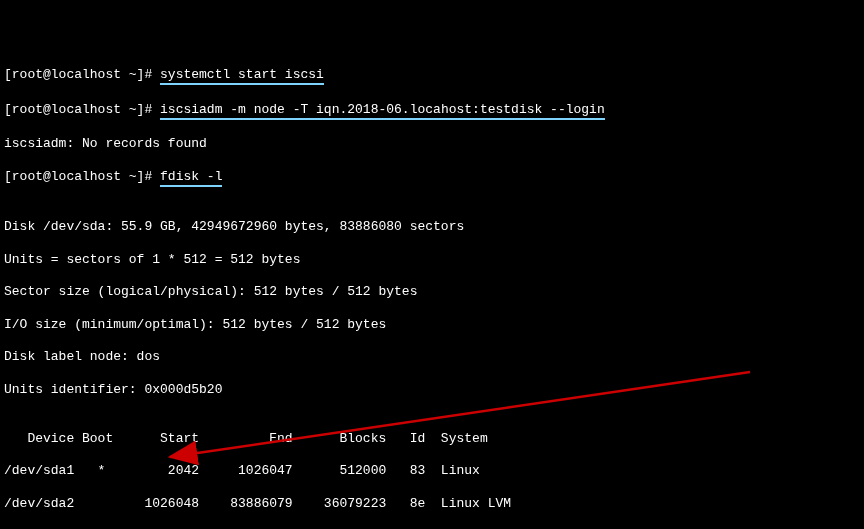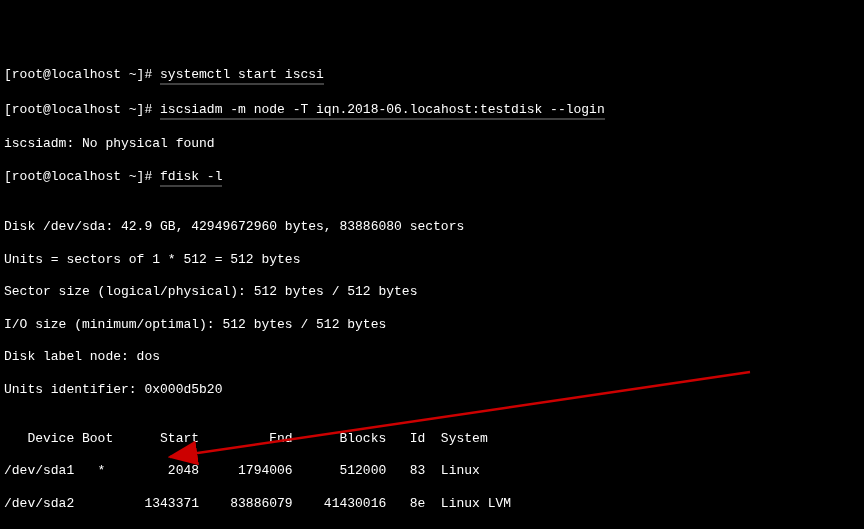--- a/index.html
+++ b/index.html
@@ -11,53 +11,53 @@
       line-height: 1.25;
       padding: 2px 4px;
       width: 864px;
       height: 529px;
       overflow: hidden;
       position: relative;
       white-space: pre;
     }
     .line { white-space: pre; }
     .underline-red {
-      border-bottom: 2px solid #404040;
+      border-bottom: 2px solid #7dd3fc;
       padding-bottom: 0;
       display: inline-block;
     }
     .arrow-svg {
       position: absolute;
       top: 0;
       left: 0;
       width: 864px;
       height: 529px;
       pointer-events: none;
     }
   </style>
 </head>
 <body>
 
 
 
 <div class="line"><span>[root@localhost ~]# </span><span class="underline-red">systemctl start iscsi</span></div>
 <div class="line"><span>[root@localhost ~]# </span><span class="underline-red">iscsiadm -m node -T iqn.2018-06.locahost:testdisk --login</span></div>
-<div class="line">iscsiadm: No physical found</div>
+<div class="line">iscsiadm: No records found</div>
 <div class="line"><span>[root@localhost ~]# </span><span class="underline-red">fdisk -l</span></div>
 <div class="line"></div>
-<div class="line">Disk /dev/sda: 42.9 GB, 42949672960 bytes, 83886080 sectors</div>
+<div class="line">Disk /dev/sda: 55.9 GB, 42949672960 bytes, 83886080 sectors</div>
 <div class="line">Units = sectors of 1 * 512 = 512 bytes</div>
 <div class="line">Sector size (logical/physical): 512 bytes / 512 bytes</div>
 <div class="line">I/O size (minimum/optimal): 512 bytes / 512 bytes</div>
 <div class="line">Disk label node: dos</div>
 <div class="line">Units identifier: 0x000d5b20</div>
 <div class="line"></div>
 <div class="line">   Device Boot      Start         End      Blocks   Id  System</div>
-<div class="line">/dev/sda1   *        2048     1794006      512000   83  Linux</div>
-<div class="line">/dev/sda2         1343371    83886079    41430016   8e  Linux LVM</div>
+<div class="line">/dev/sda1   *        2042     1026047      512000   83  Linux</div>
+<div class="line">/dev/sda2         1026048    83886079    36079223   8e  Linux LVM</div>
 <div class="line"></div>
 
 
 
 
 <div class="line"></div>
 <div class="line"></div>
 
 
 

